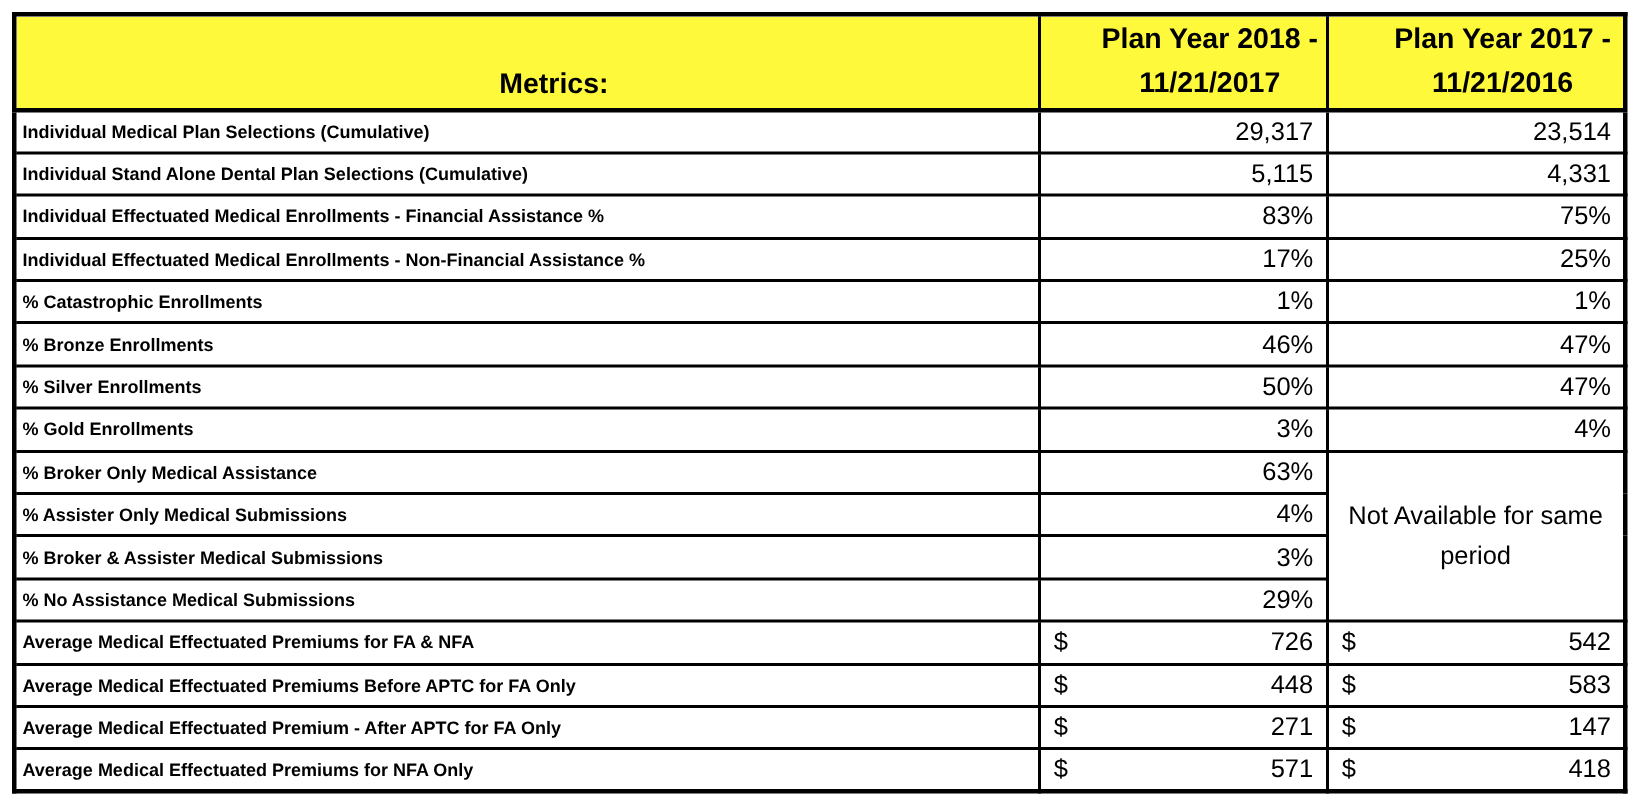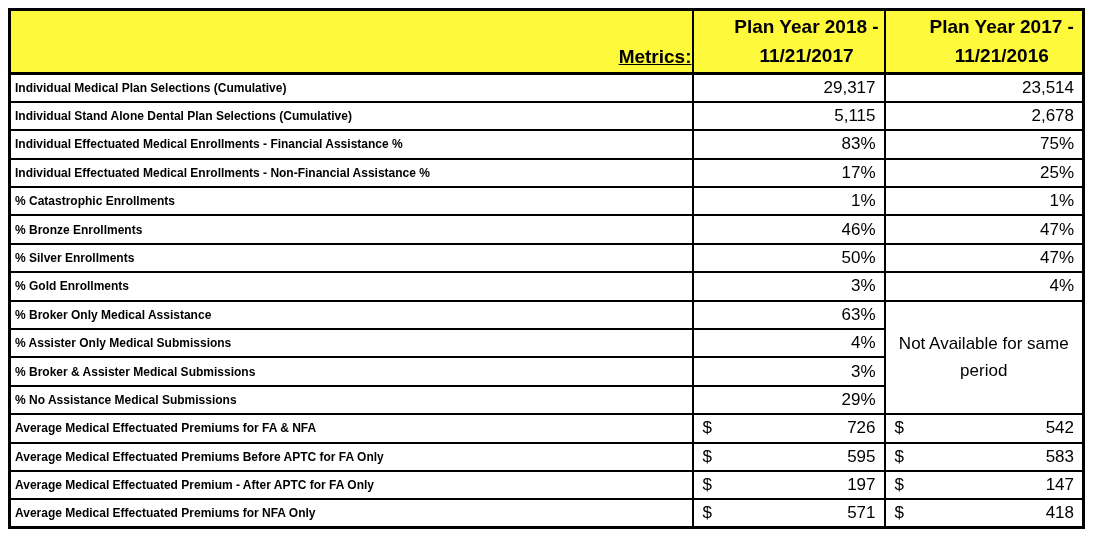--- a/index.html
+++ b/index.html
@@ -31,23 +31,22 @@
   thead tr { height: 64px; }
   thead th {
     background: #FFF93C;
     font-weight: bold;
     font-size: 19px;
     border-bottom: 3px solid #000000;
     padding-left: 36px;
   }
   th.metrics-h {
     vertical-align: bottom;
-    text-align: right;
+    text-align: center;
     padding-bottom: 4px;
-    text-decoration: underline;
   }
   th.plan-h { vertical-align: middle; text-align: center; }
   th.plan-h .line { display: block; line-height: 1.5; }
   tbody tr { height: 28.4px; }
   td.metric {
     font-weight: bold;
     font-size: 12px;
     text-align: left;
     padding-left: 4px;
     white-space: nowrap;
@@ -105,21 +104,21 @@
     </thead>
     <tbody>
       <tr>
         <td class="metric">Individual Medical Plan Selections (Cumulative)</td>
         <td class="val">29,317</td>
         <td class="val">23,514</td>
       </tr>
       <tr>
         <td class="metric">Individual Stand Alone Dental Plan Selections (Cumulative)</td>
         <td class="val">5,115</td>
-        <td class="val">2,678</td>
+        <td class="val">4,331</td>
       </tr>
       <tr>
         <td class="metric">Individual Effectuated Medical Enrollments - Financial Assistance %</td>
         <td class="val">83%</td>
         <td class="val">75%</td>
       </tr>
       <tr>
         <td class="metric">Individual Effectuated Medical Enrollments - Non-Financial Assistance %</td>
         <td class="val">17%</td>
         <td class="val">25%</td>
@@ -163,26 +162,26 @@
         <td class="metric">% No Assistance Medical Submissions</td>
         <td class="val">29%</td>
       </tr>
       <tr>
         <td class="metric">Average Medical Effectuated Premiums for FA &amp; NFA</td>
         <td class="val cur"><span class="sym">$</span><span>726</span></td>
         <td class="val cur"><span class="sym">$</span><span>542</span></td>
       </tr>
       <tr>
         <td class="metric">Average Medical Effectuated Premiums Before APTC for FA Only</td>
-        <td class="val cur"><span class="sym">$</span><span>595</span></td>
+        <td class="val cur"><span class="sym">$</span><span>448</span></td>
         <td class="val cur"><span class="sym">$</span><span>583</span></td>
       </tr>
       <tr>
         <td class="metric">Average Medical Effectuated Premium - After APTC for FA Only</td>
-        <td class="val cur"><span class="sym">$</span><span>197</span></td>
+        <td class="val cur"><span class="sym">$</span><span>271</span></td>
         <td class="val cur"><span class="sym">$</span><span>147</span></td>
       </tr>
       <tr>
         <td class="metric">Average Medical Effectuated Premiums for NFA Only</td>
         <td class="val cur"><span class="sym">$</span><span>571</span></td>
         <td class="val cur"><span class="sym">$</span><span>418</span></td>
       </tr>
     </tbody>
   </table>
 </div>

